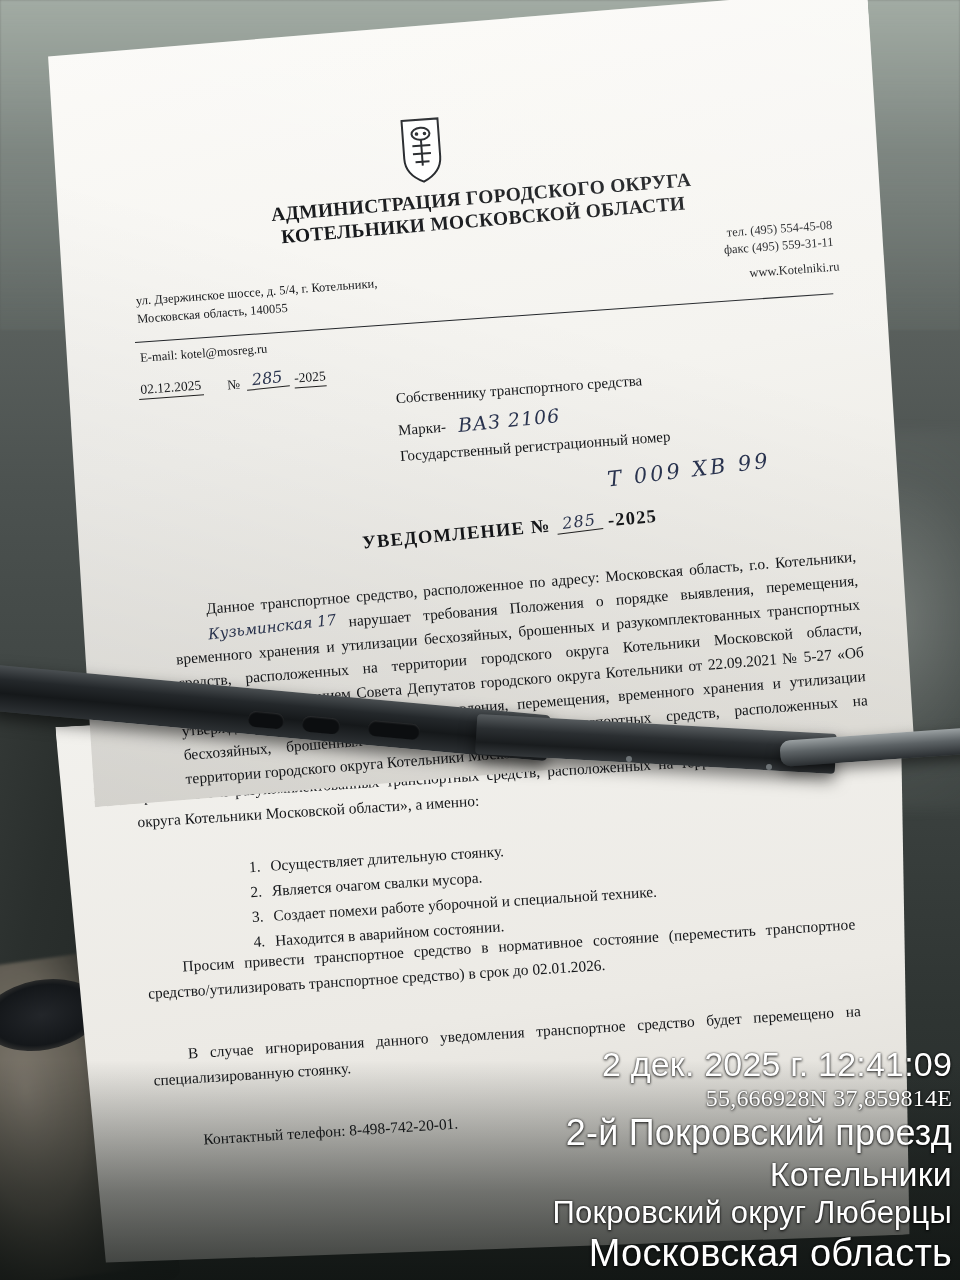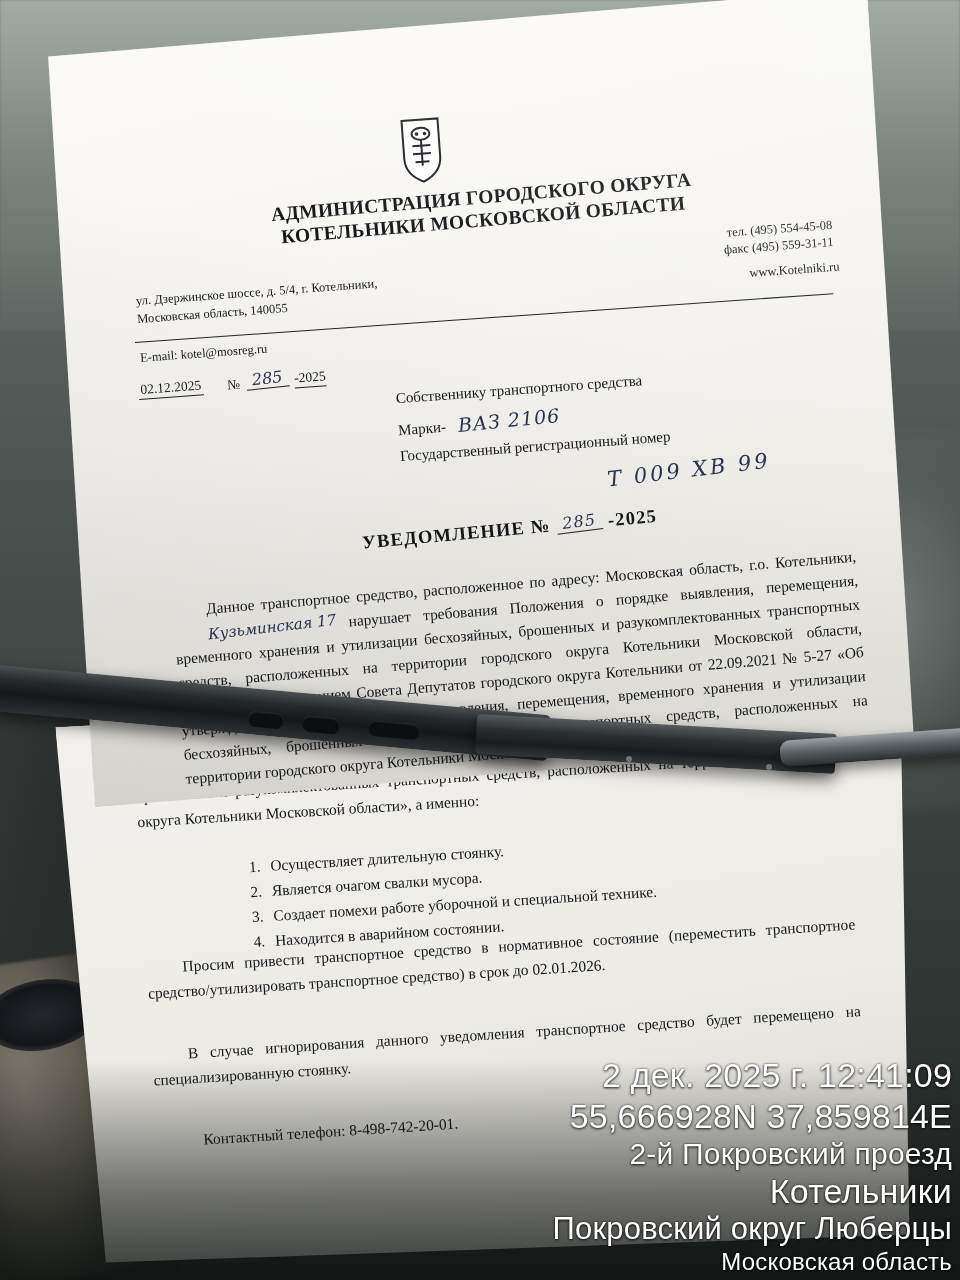--- a/index.html
+++ b/index.html
@@ -339,25 +339,25 @@
     right: 8px; bottom: 4px;
     text-align: right;
     font-family: "Liberation Sans", sans-serif;
     color: #ffffff;
     text-shadow: 0 1px 3px rgba(0,0,0,0.85), 0 0 2px rgba(0,0,0,0.6);
     line-height: 1.18;
     letter-spacing: .2px;
   }
   .stamp div { white-space: nowrap; margin-left: 12px; }
   .st-datetime { font-size: 34px; }
-  .st-coords { font-size: 34px; }
-  .st-street { font-size: 30px; }
+  .st-coords { font-size: 24px; font-family: Liberation Serif, serif; }
+  .st-street { font-size: 36px; }
   .st-city { font-size: 34px; }
   .st-district { font-size: 31px; }
-  .st-region { font-size: 24px; }
+  .st-region { font-size: 38px; }
 </style>
 </head>
 <body>
 
 <div id="stage">
 
   <div class="bg-base"></div>
   <div class="bg-glass"></div>
   <div class="bg-speckle"></div>
   <div class="bg-right-glow"></div>

